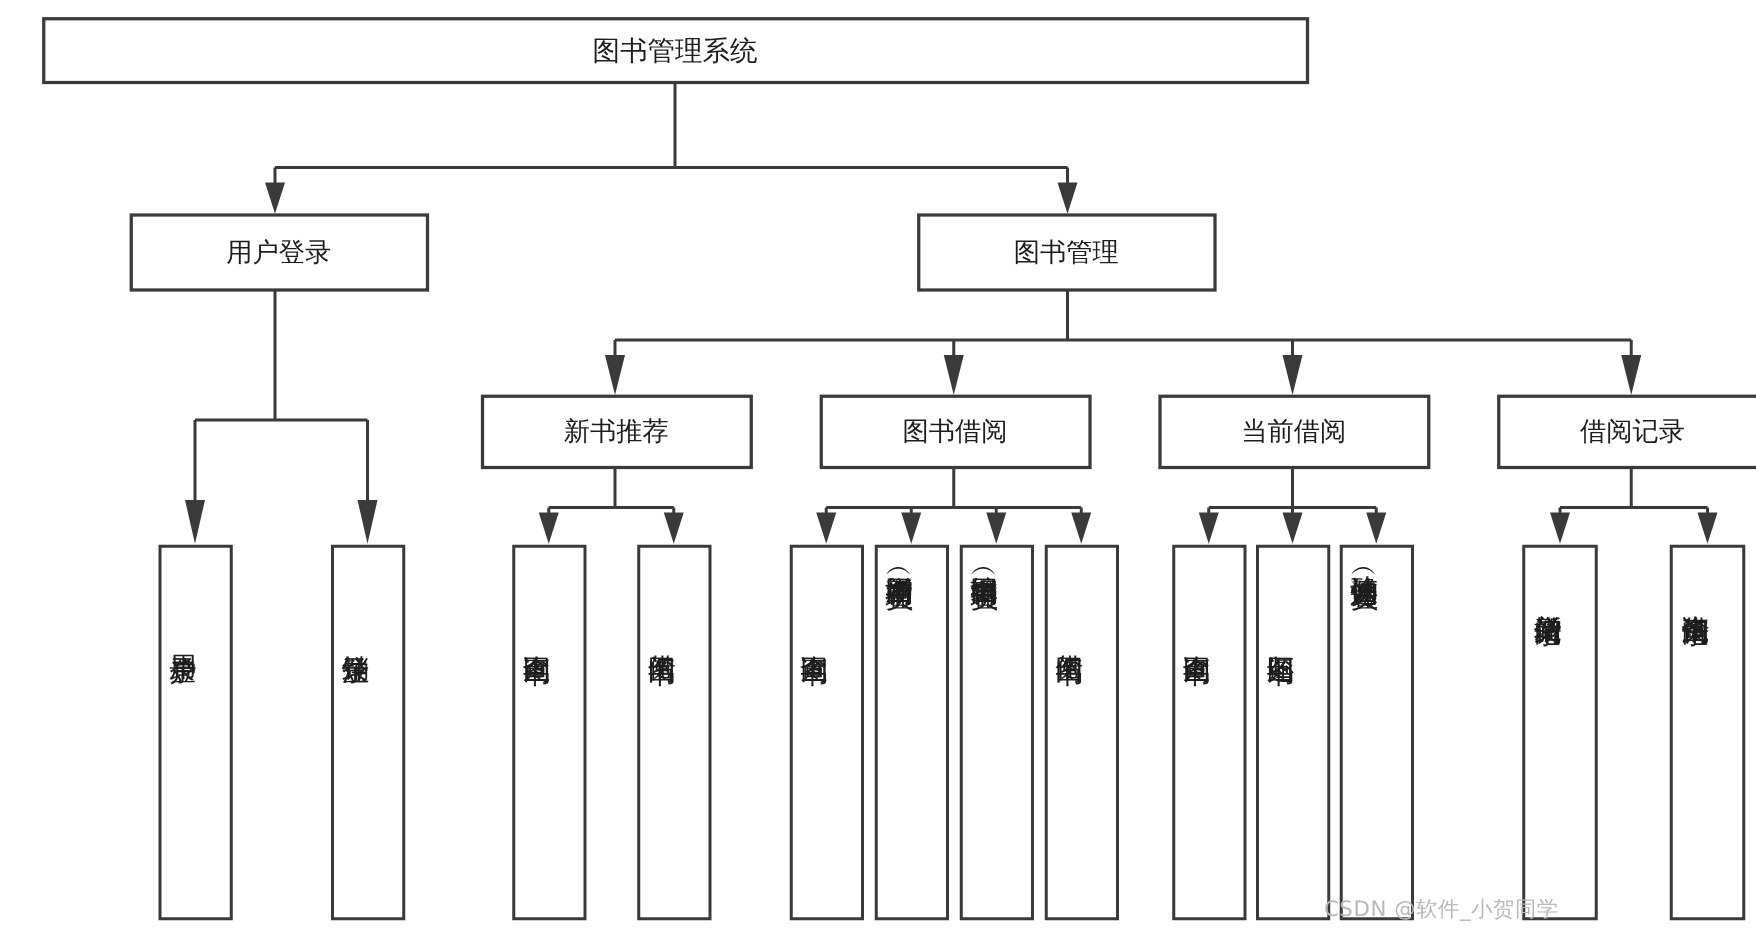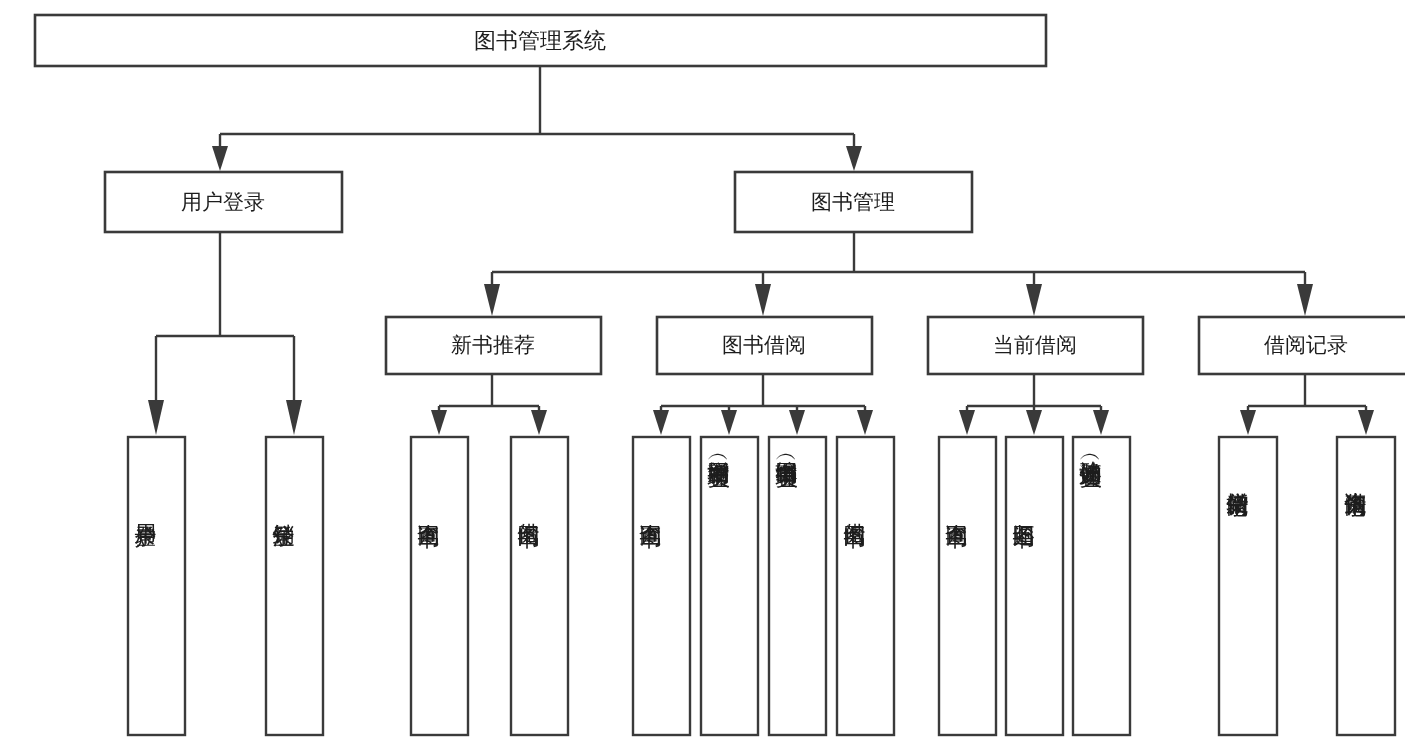--- a/index.html
+++ b/index.html
@@ -207,13 +207,14 @@
   <div class="vlabel" style="left:751px; top:443px;">编辑图书（管理员）</div>
   <div class="vlabel" style="left:819px; top:506px;">借阅图书</div>
 
   <div class="vlabel" style="left:921px; top:506px;">查询图书</div>
   <div class="vlabel" style="left:988px; top:506px;">归还图书</div>
   <div class="vlabel" style="left:1055px; top:443px;">确认归还（管理员）</div>
 
   <div class="vlabel" style="left:1202px; top:474px;">新增借阅记录</div>
   <div class="vlabel" style="left:1320px; top:474px;">查询借阅记录</div>
 
+  <div class="watermark">CSDN @软件_小贺同学</div>
 </div>
 
 </body></html>

